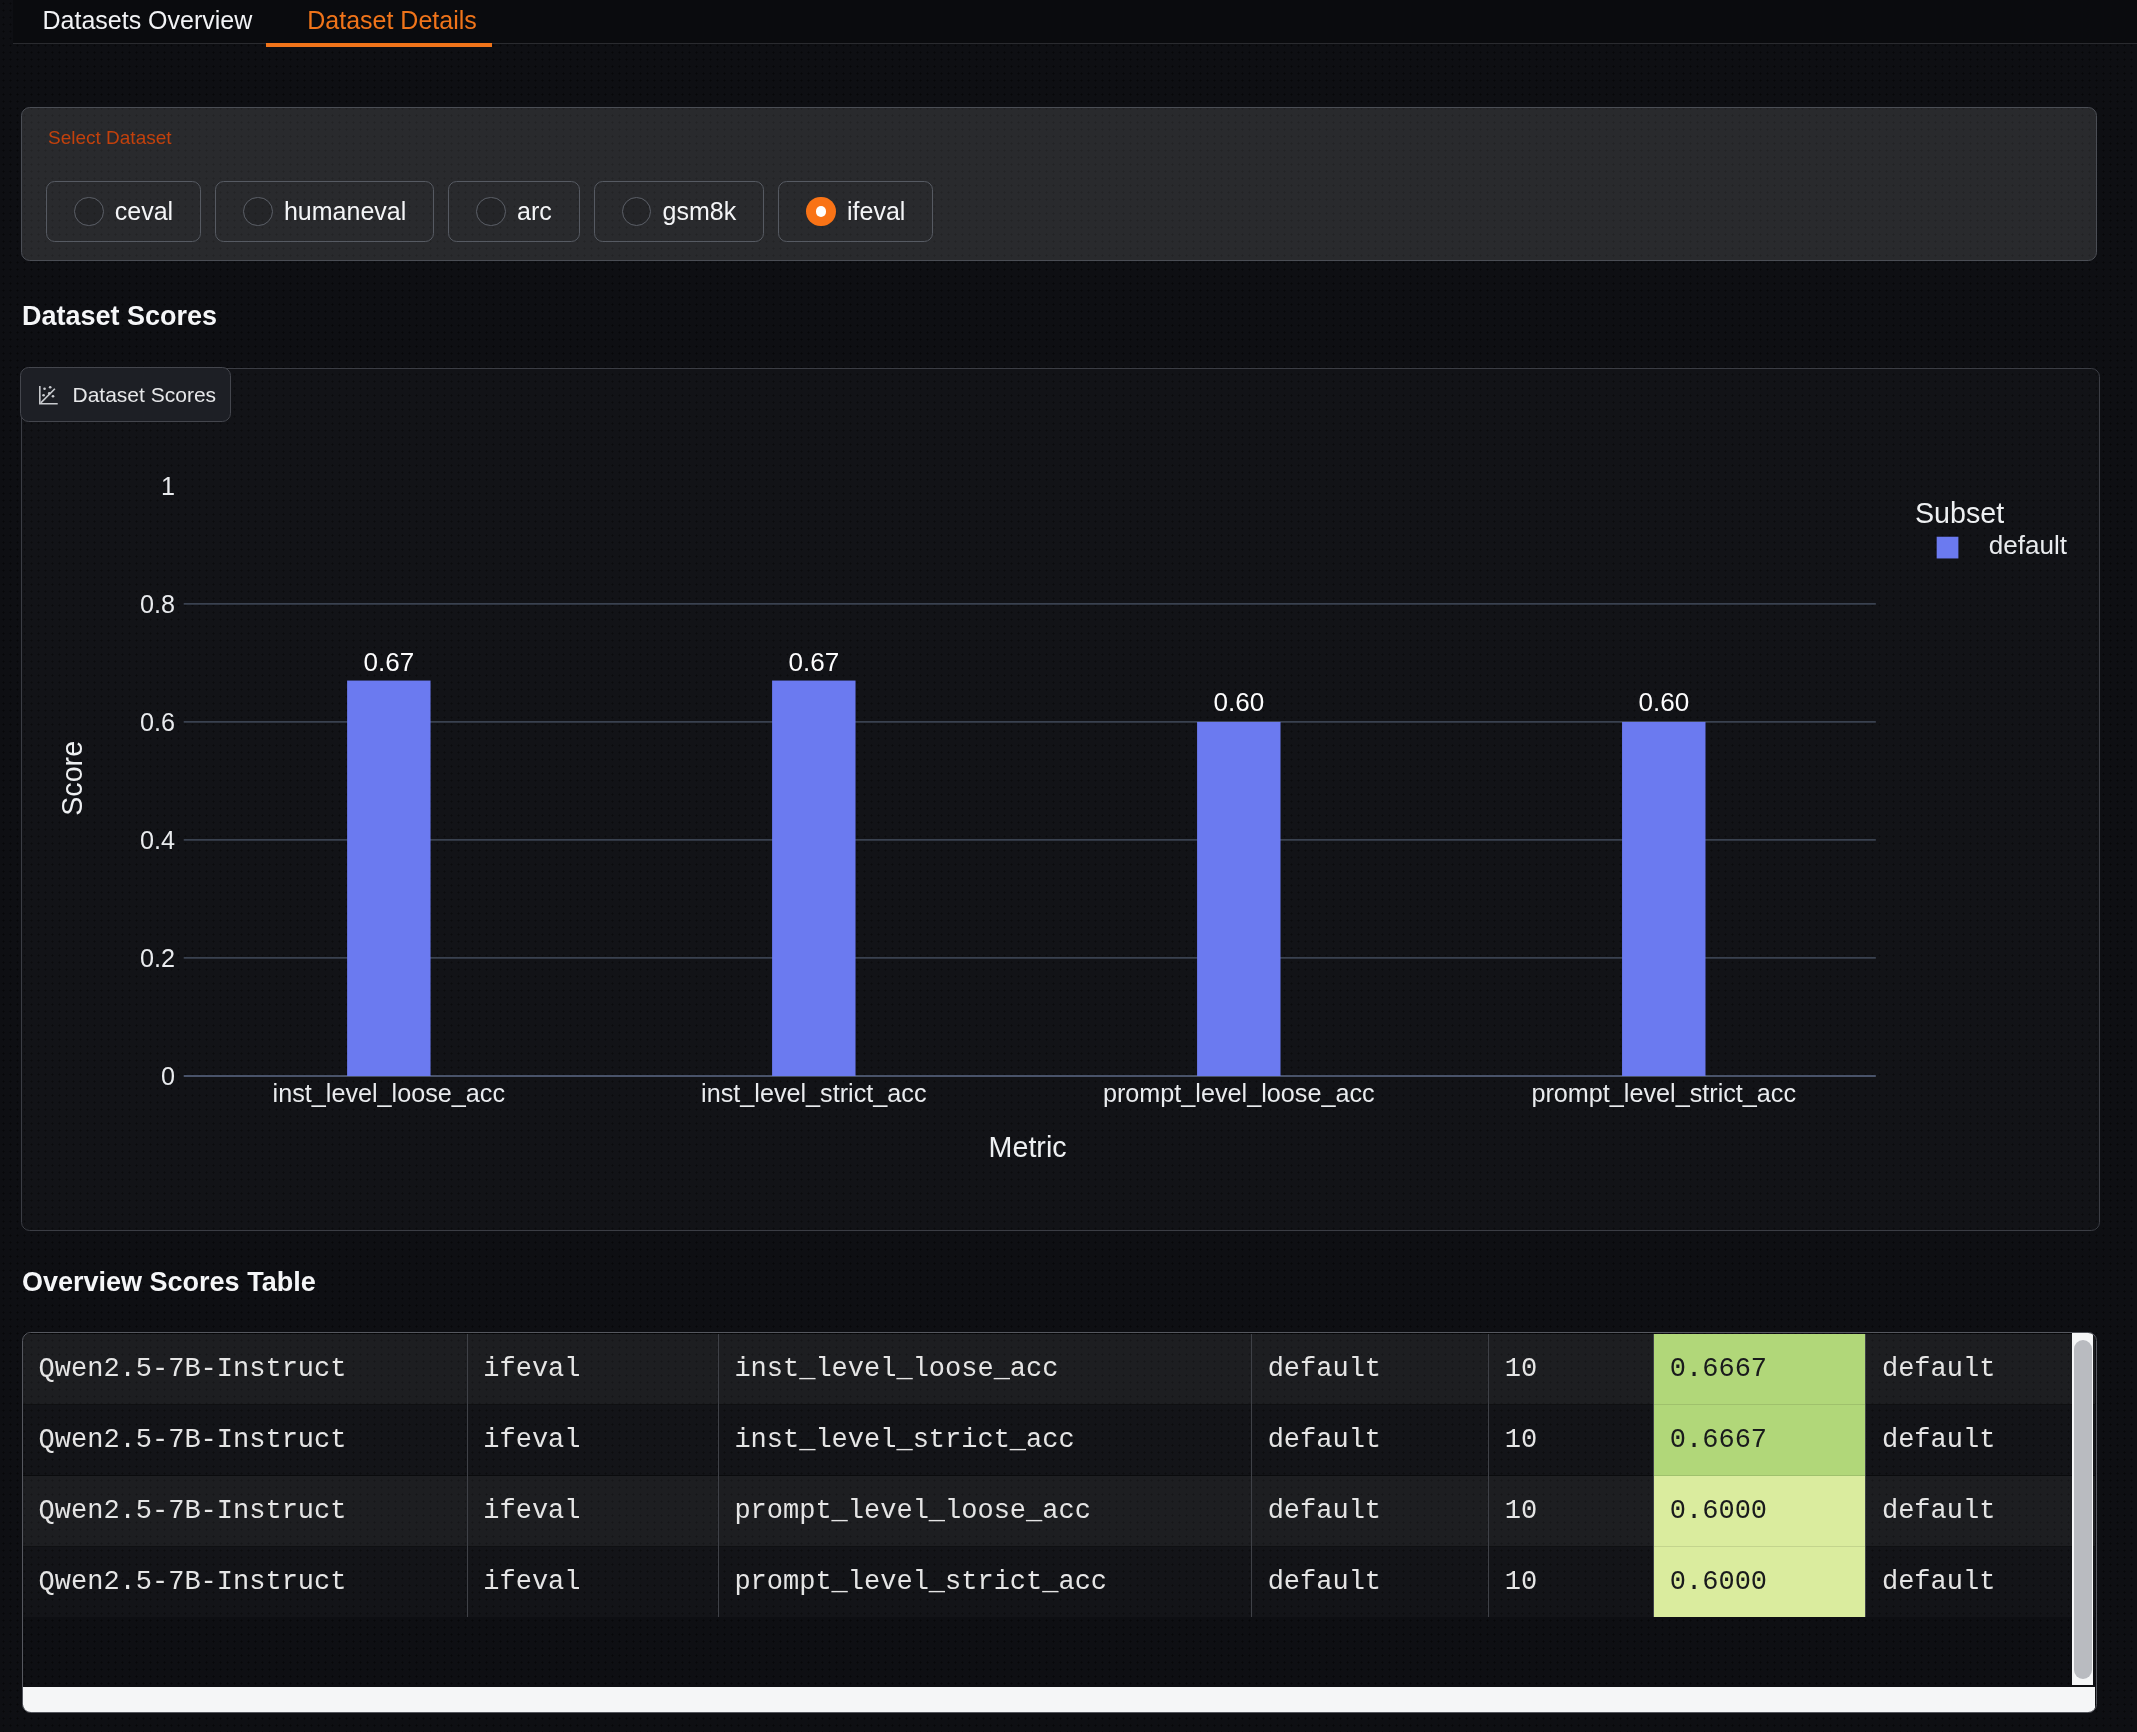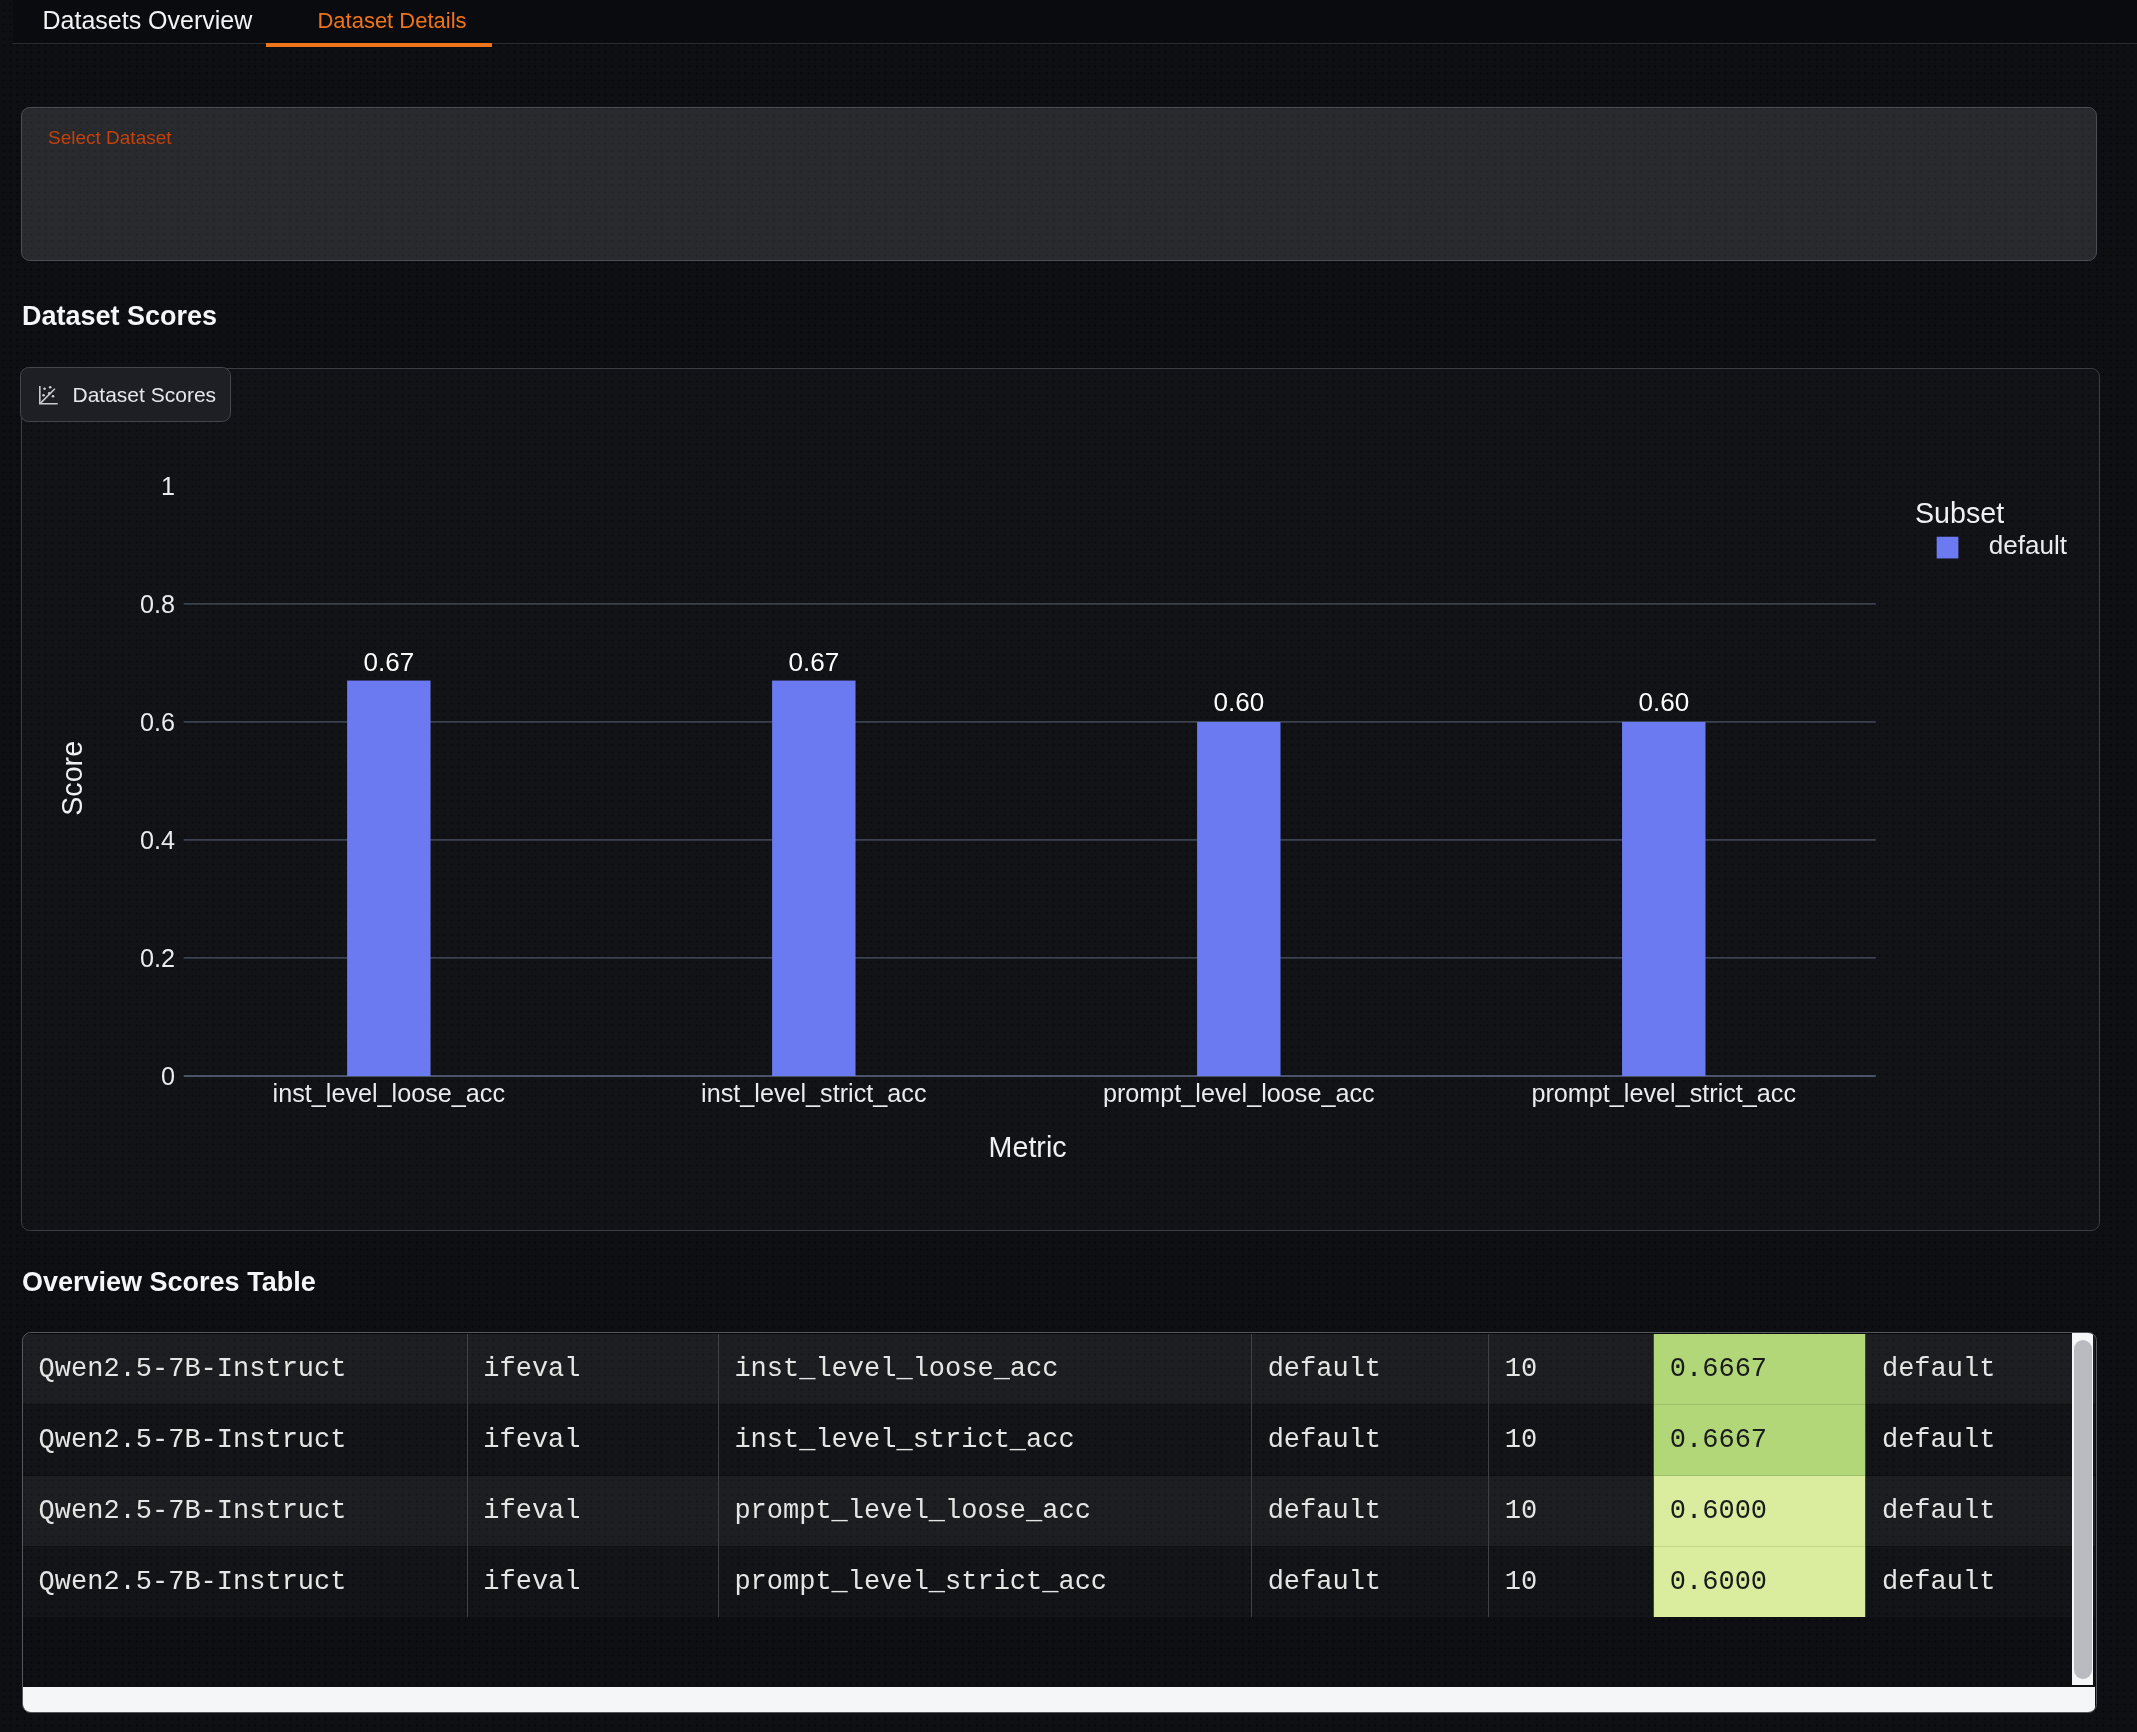--- a/index.html
+++ b/index.html
@@ -5,21 +5,21 @@
 html,body{margin:0;padding:0;}
 body{
   width:2138px;height:1733px;position:relative;overflow:hidden;
   background-color:#0e0f13;
   background-image:radial-gradient(circle,rgba(0,0,0,0.5) 0.9px,transparent 1.1px);
   background-size:7px 7px;
   font-family:"Liberation Sans",sans-serif;
 }
 .tabbar{position:absolute;left:13px;top:0;width:2138px;height:43px;background:#0a0b0e;border-bottom:1.7px solid #2a2b2f;}
 .tab1{position:absolute;left:29.5px;top:0;height:43px;line-height:41px;font-size:25px;color:#f2f3f5;}
-.tab2{position:absolute;left:266px;top:0;width:226px;height:43px;line-height:41px;text-align:center;font-size:22px;color:#f0741a;}
+.tab2{position:absolute;left:266px;top:0;width:226px;height:43px;line-height:41px;text-align:center;font-size:25px;color:#f0741a;}
 .tab2u{position:absolute;left:266px;top:43px;width:226px;height:3.5px;background:#f0741a;}
 .selpanel{position:absolute;left:21px;top:107px;width:2076px;height:154px;background:rgba(255,255,255,0.115);border:1.7px solid #4b4e55;border-radius:8.7px;box-sizing:border-box;}
 .sellabel{position:absolute;left:26px;top:19px;font-size:19px;color:#c2410c;}
 .chips{position:absolute;left:24px;top:73px;display:flex;gap:14px;}
 .chip{height:61px;border:1.7px solid #565a62;border-radius:8.7px;display:flex;align-items:center;padding:0 27px;box-sizing:border-box;gap:11.3px;}
 .chip span{font-size:25px;color:#f4f5f7;}
 .rcirc{width:29.5px;height:29.5px;border-radius:50%;border:1.7px solid #5b5f67;box-sizing:border-box;background:rgba(0,0,0,0.10);}
 .rcirc.sel{background:#f97316;border:none;position:relative;}
 .rcirc.sel::after{content:"";position:absolute;left:9.6px;top:9.6px;width:10.4px;height:10.4px;border-radius:50%;background:#fff;}
 .h1{position:absolute;left:22px;font-size:27px;font-weight:bold;color:#f5f6f8;}
@@ -45,20 +45,42 @@
 </style>
 </head>
 <body>
 <div class="tabbar">
   <div class="tab1">Datasets Overview</div>
   <div class="tab2">Dataset Details</div>
 </div>
 <div class="tab2u"></div>
 <div class="selpanel">
   <div class="sellabel">Select Dataset</div>
+  <div class="chips">
+    <div class="chip">
+        <div class="rcirc"></div>
+        <span>ceval</span>
+      </div>
+    <div class="chip">
+        <div class="rcirc"></div>
+        <span>humaneval</span>
+      </div>
+    <div class="chip">
+        <div class="rcirc"></div>
+        <span>arc</span>
+      </div>
+    <div class="chip">
+        <div class="rcirc"></div>
+        <span>gsm8k</span>
+      </div>
+    <div class="chip">
+        <div class="rcirc sel"></div>
+        <span>ifeval</span>
+      </div>
+  </div>
 </div>
 <div class="h1" style="top:301px;">Dataset Scores</div>
 <div class="chartpanel">
   <div class="charttab">
     <svg width="22.6" height="22.6" viewBox="0 0 24 24" fill="none" stroke="#c9cbcf" stroke-width="1.7">
       <path d="M3 2 V21 H22"></path>
       <path d="M4 20 L19 5"></path>
       <circle cx="8" cy="5" r="1.4" fill="#c9cbcf" stroke="none"></circle>
       <circle cx="14" cy="3.5" r="1.4" fill="#c9cbcf" stroke="none"></circle>
       <circle cx="7" cy="12" r="1.4" fill="#c9cbcf" stroke="none"></circle>

